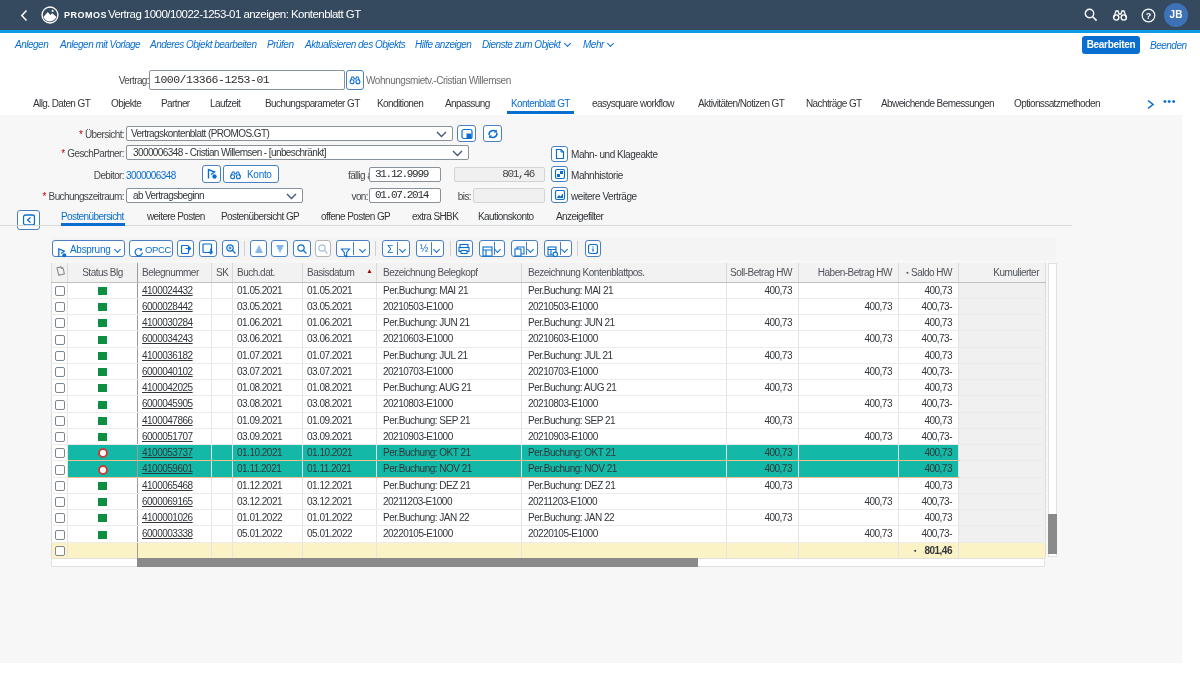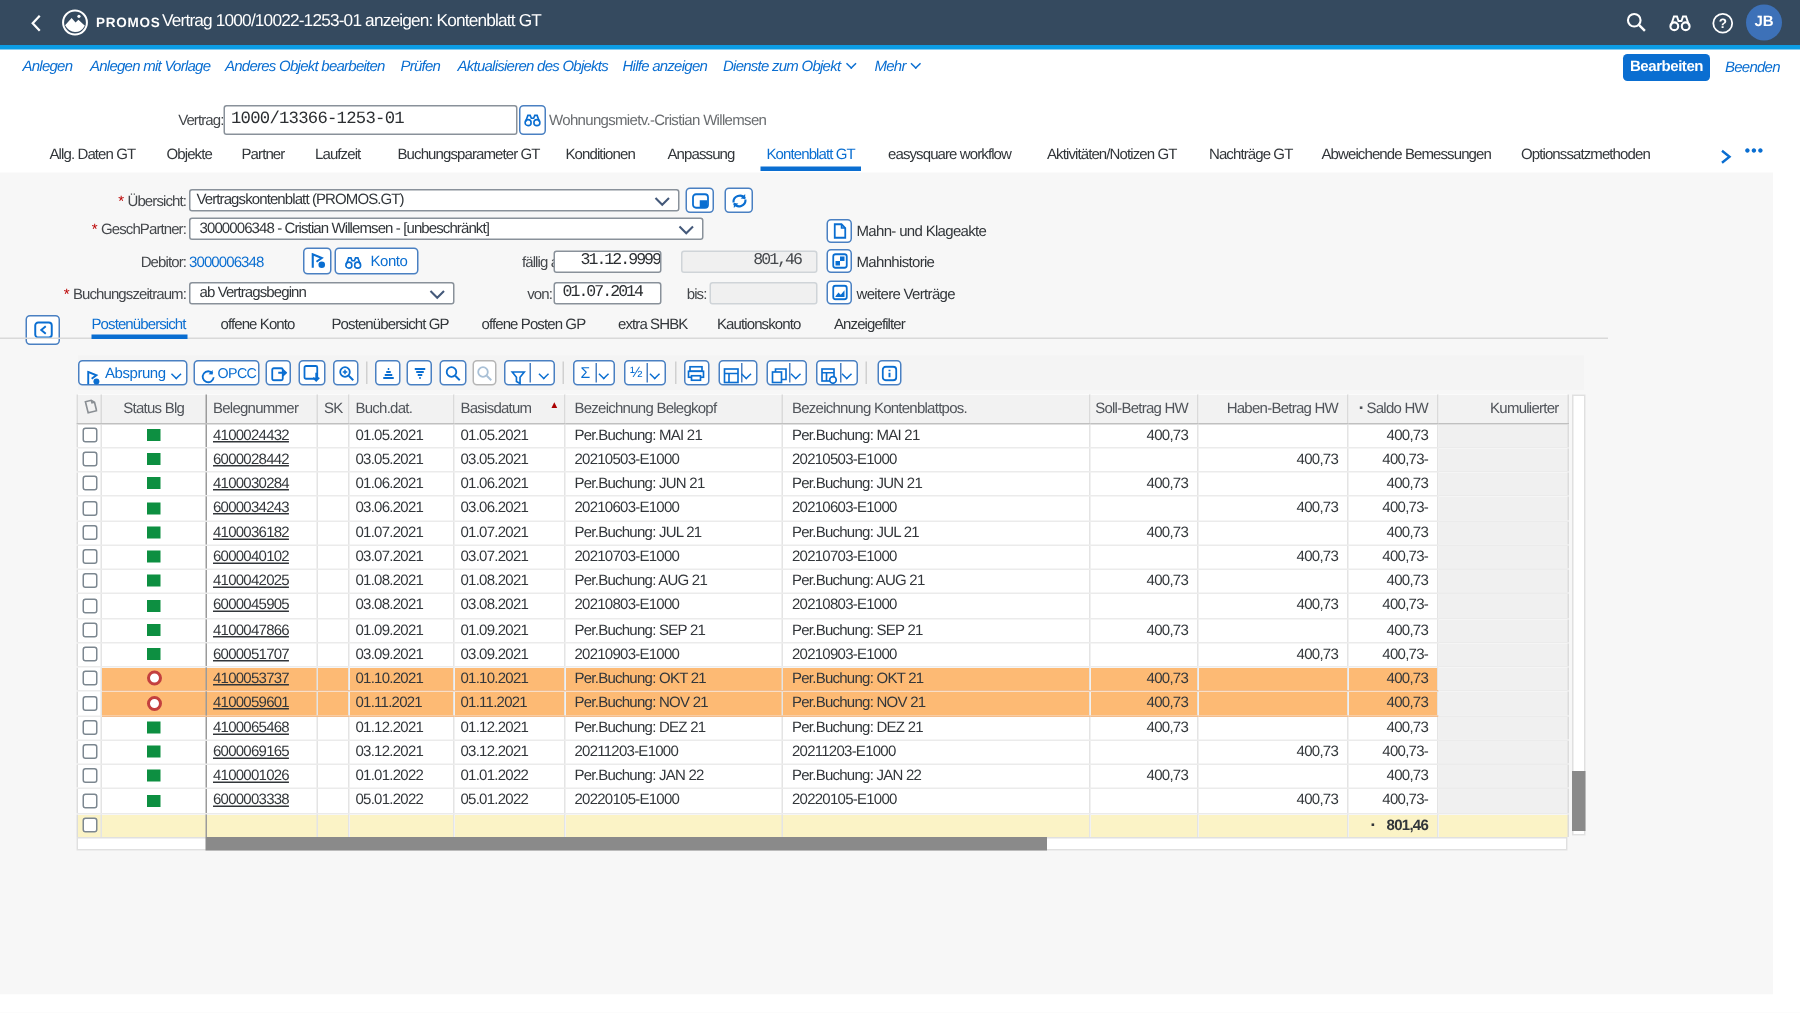--- a/index.html
+++ b/index.html
@@ -31,21 +31,21 @@
 .tab{position:absolute;color:#32363a;font-size:10px;letter-spacing:-0.6px;white-space:nowrap;}
 .tab.sel2{color:#0a6ed1;}
 
 #tblwrap{position:absolute;left:51px;top:263px;width:994px;}
 table{border-collapse:collapse;table-layout:fixed;width:994px;background:#fff;font-family:"Liberation Sans",sans-serif;border-left:1px solid #dcdcdc;border-right:1px solid #dcdcdc;}
 th{background:#f2f2f2;font-weight:normal;color:#50545a;font-size:10px;letter-spacing:-0.5px;height:19px;border-bottom:1px solid #c0c0c0;border-right:1px solid #dadada;text-align:left;padding:0 0 0 4px;white-space:nowrap;overflow:hidden;}
 td{font-size:10px;letter-spacing:-0.5px;color:#32363a;height:16.25px;border-bottom:1px solid #ebebeb;border-right:1px solid #e4e4e4;padding:0 0 0 4px;white-space:nowrap;overflow:hidden;}
 th.stc,td.stc{border-right:1px solid #9b9b9b;}
 td.num,th.num{text-align:right;padding:0 6px 0 0;}
 td.kum{background:#f0f0f0;}
-tr.orange td{background:#fdba74;border-bottom-color:#f3bd8d;}
+tr.orange td{background:#14b8a6;border-bottom-color:#f3bd8d;}
 tr.orange td.first{background:#fff;border-bottom-color:#ebebeb;}
 tr.orange td.kum{background:#f0f0f0;border-bottom-color:#ebebeb;}
 tr.total td{background:#fbf3c6;border-bottom:0;}
 .cbx{display:inline-block;width:10px;height:10px;border:1px solid #7c8790;border-radius:2px;background:#fff;vertical-align:middle;}
 .grn{display:inline-block;width:9px;height:8px;background:#0d8f41;vertical-align:middle;}
 .crc{display:inline-block;width:10px;height:10px;border:2px solid #c3403f;border-radius:50%;background:#fff;vertical-align:middle;}
 .lnk{text-decoration:underline;}
 td.ctr,th.ctr{text-align:center;padding:0;}
 </style>
 </head>
@@ -163,21 +163,21 @@
   </div>
 <div class="ibtn" style="left:223px;top:165px;width:56px;height:18px;">
   <svg style="position:absolute;left:5px;top:4px;transform:none;" width="13" height="10" viewBox="0 0 16 13">
       <path d="M2 8 L4 2.5 h2 l1 2.5 h2 l1-2.5 h2 l2 5.5" fill="none" stroke="#0a6ed1" stroke-width="1.4"></path>
       <circle cx="4.2" cy="8.8" r="2.6" fill="none" stroke="#0a6ed1" stroke-width="1.4"></circle>
       <circle cx="11.8" cy="8.8" r="2.6" fill="none" stroke="#0a6ed1" stroke-width="1.4"></circle>
     </svg>
   <span style="position:absolute;left:23px;top:3px;color:#0a6ed1;font-size:10px;letter-spacing:-0.3px;">Konto</span>
 </div>
 <div class="flabel" style="left:260px;top:170px;width:122px;">fällig am:</div>
-<div class="inp" style="left:369px;top:167px;width:72px;height:15px;line-height:13.5px;padding-left:17px;">31.12.9999</div>
+<div class="inp" style="left:369px;top:167px;width:72px;height:15px;line-height:13.5px;padding-left:5px;">31.12.9999</div>
 <div class="inp inp-ro" style="left:454px;top:167px;width:91px;height:15px;line-height:13.5px;padding-right:10px;text-align:right;">801,46</div>
 <div class="ibtn" style="left:551px;top:166px;width:17px;height:16px;">
     <svg width="11" height="11" viewBox="0 0 11 11">
       <rect x="1" y="1" width="9" height="9" rx="1.5" fill="none" stroke="#0a6ed1" stroke-width="1.2"></rect>
       <rect x="5.5" y="2.5" width="3" height="3" fill="#0a6ed1"></rect>
       <rect x="2.5" y="5.5" width="3" height="3" fill="#0a6ed1"></rect>
     </svg>
   </div>
 <div class="btxt" style="left:571px;top:170px;">Mahnhistorie</div>
 <div class="flabel" style="left:0;top:191px;width:124px;"><span class="star">*</span> Buchungszeitraum:</div>
@@ -196,21 +196,21 @@
   </div>
 <div class="btxt" style="left:571px;top:191px;">weitere Verträge</div>
 
 <div class="ibtn" style="left:17px;top:210px;width:23px;height:20px;">
     <svg width="13" height="12" viewBox="0 0 13 12">
       <rect x="1" y="1" width="11" height="10" rx="2" fill="none" stroke="#0a6ed1" stroke-width="1.3"></rect>
       <path d="M8 3.5 L5 6 L8 8.5" fill="none" stroke="#0a6ed1" stroke-width="1.3"></path>
     </svg>
   </div>
 <div class="tab sel2" style="left:61px;top:210.5px;">Postenübersicht</div>
-<div class="tab" style="left:147px;top:210.5px;">offene Konto</div>
+<div class="tab" style="left:147px;top:210.5px;">weitere Posten</div>
 <div class="tab" style="left:221px;top:210.5px;">Postenübersicht GP</div>
 <div class="tab" style="left:321px;top:210.5px;">offene Posten GP</div>
 <div class="tab" style="left:412px;top:210.5px;">extra SHBK</div>
 <div class="tab" style="left:478px;top:210.5px;">Kautionskonto</div>
 <div class="tab" style="left:556px;top:210.5px;">Anzeigefilter</div>
 <div class="abs" style="left:0;top:225px;width:1072px;height:1px;background:#d9d9d9;"></div>
 <div class="abs" style="left:61px;top:223px;width:64px;height:3px;background:#0a6ed1;"></div>
 
 <div class="abs" style="left:52px;top:237px;width:1004px;height:23px;background:#f4f4f4;"></div>
 <div id="toolbar">

